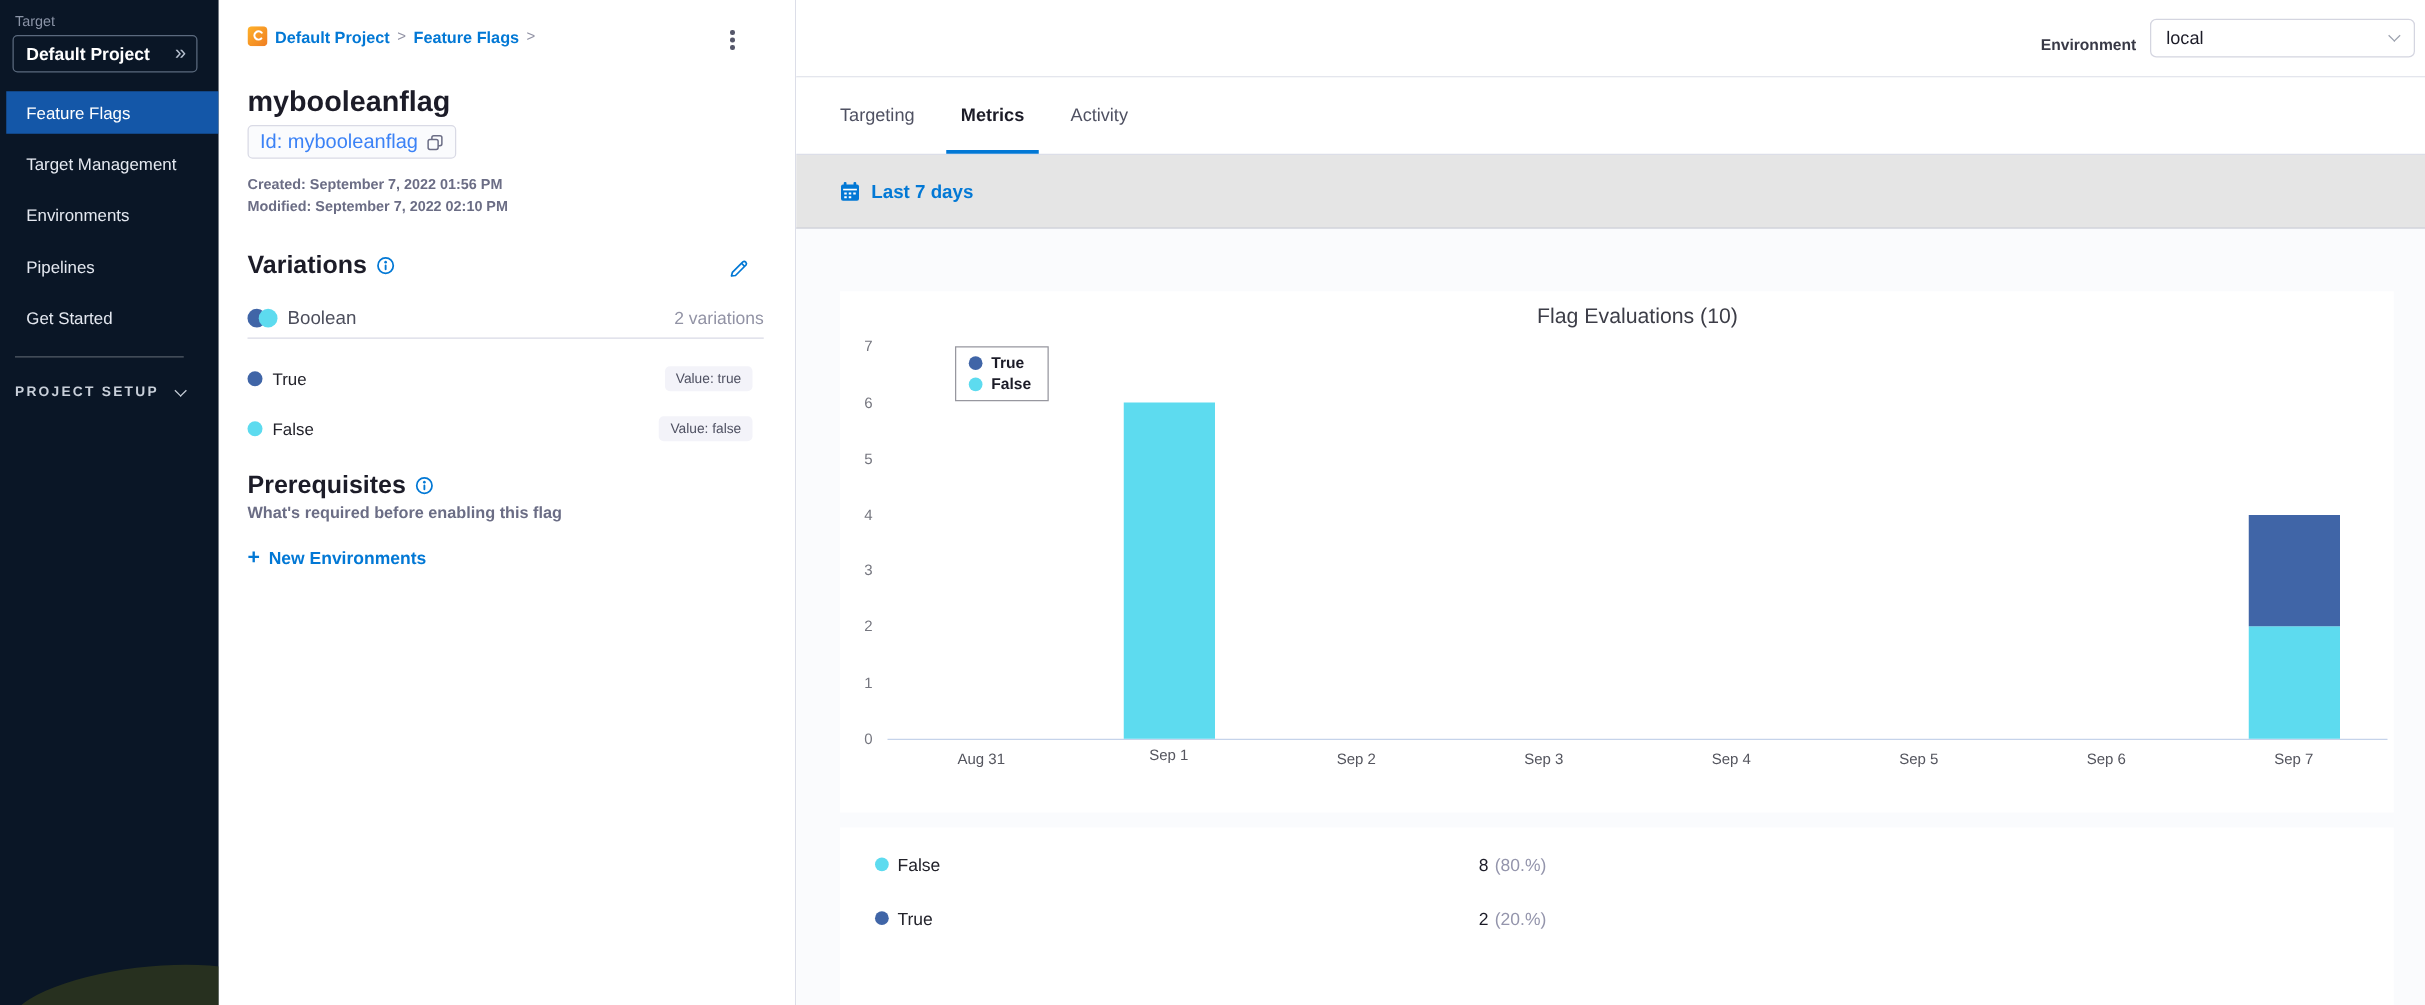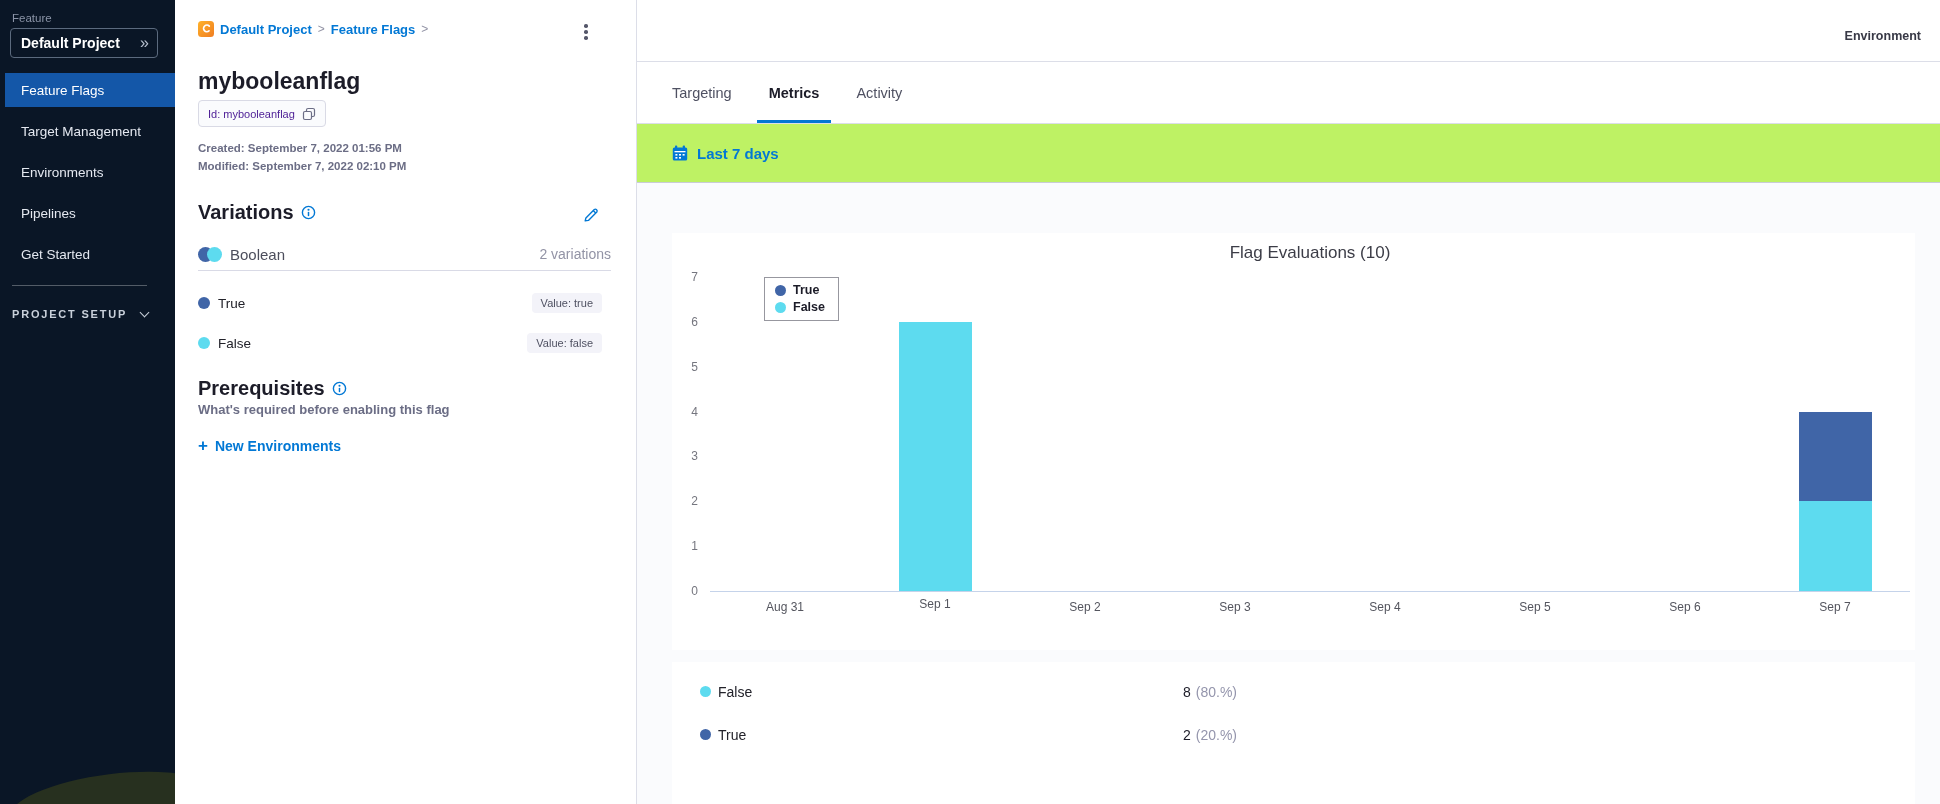--- a/index.html
+++ b/index.html
@@ -32,21 +32,21 @@
     border-right:1px solid #dcdee8; }
   .crumbs { position:absolute; left:23px; top:21px; display:flex; align-items:center; gap:6px; font-size:13px; }
   .crumb-link { color:#0278d5; font-weight:600; cursor:pointer; }
   .crumb-sep { color:#9293a5; font-size:12px; }
   .kebab { position:absolute; left:400px; top:19px; width:22px; height:26px; display:flex; flex-direction:column;
     align-items:center; justify-content:center; gap:2.5px; cursor:pointer; }
   .kebab i { width:3.5px; height:3.5px; border-radius:50%; background:#55576a; }
   .flag-title { position:absolute; left:23px; top:68px; font-size:23px; font-weight:700; color:#1c1c28; }
   .id-chip { position:absolute; left:23px; top:100px; height:27px; display:inline-flex; align-items:center;
     gap:7px; padding:0 9px; background:#fafbfd; border:1px solid #d9dae5; border-radius:4px; }
-  .id-chip .txt { font-size:11px; color:#4c1d95; }
+  .id-chip .txt { font-size:16px; color:#3b82f6; }
   .meta { position:absolute; left:23px; font-size:11.5px; font-weight:600; color:#6b6d85; }
   .sec-head { position:absolute; left:23px; display:flex; align-items:center; gap:7px; }
   .sec-head .h { font-size:20px; font-weight:700; color:#1c1c28; }
   .pencil-btn { position:absolute; left:404px; top:203px; width:24px; height:24px; cursor:pointer;
     display:flex; align-items:center; justify-content:center; }
   .bool-row { position:absolute; left:23px; top:244px; width:413px; height:20px; display:flex; align-items:center; }
   .bool-icon { position:relative; width:26px; height:15px; }
   .bool-icon i { position:absolute; width:15px; height:15px; border-radius:50%; }
   .bool-icon .a { left:0; background:#4065a7; }
   .bool-icon .b { left:9px; background:#5ddbef; }
@@ -73,21 +73,21 @@
   .env-select { width:212px; height:31px; border:1px solid #d4d5e0; border-radius:5px; background:#fff;
     display:flex; align-items:center; padding:0 12px; cursor:pointer; }
   .env-select .v { font-size:14.5px; color:#1c1c28; flex:1; }
   .chev-g { display:inline-block; width:7px; height:7px; border-right:1.6px solid #9ba0ad;
     border-bottom:1.6px solid #9ba0ad; transform:rotate(45deg); margin-top:-4px; }
   .tabs { position:absolute; left:0; top:62px; width:1303px; height:62px; border-bottom:1px solid #dcdee8;
     display:flex; align-items:stretch; padding-left:35px; gap:37px; background:#fff; }
   .tab { position:relative; display:flex; align-items:center; font-size:14.5px; color:#4f5162; cursor:pointer; }
   .tab.active { color:#1c1c28; font-weight:700; }
   .tab.active::after { content:''; position:absolute; left:-12px; right:-12px; bottom:0; height:3px; background:#0278d5; }
-  .dateband { position:absolute; left:0; top:124px; width:1303px; height:59px; background:#bef264;
+  .dateband { position:absolute; left:0; top:124px; width:1303px; height:59px; background:#e5e5e5;
     border-bottom:1px solid #c9ccd6; display:flex; align-items:center; padding-left:35px; gap:9px; cursor:pointer; }
   .dateband .d { font-size:15px; font-weight:600; color:#0278d5; }
   .content { position:absolute; left:0; top:183px; width:1303px; height:621px; background:#fafbfd; overflow:hidden; }
 
   
   .chart-card { position:absolute; left:35px; top:50px; width:1243px; height:417px; background:#fff; }
   .chart-title { position:absolute; left:38px; top:10px; width:1200px; text-align:center;
     font-size:17px; color:#3c3d47; }
   .baseline { position:absolute; left:38px; top:358px; width:1200px; height:1px; background:#c5d3ea; }
   .y-tick { position:absolute; left:-14px; width:40px; text-align:right; font-size:12px; color:#75767f; }
@@ -111,21 +111,21 @@
   .t-row .nm { font-size:14px; color:#22222a; }
   .t-row .val { font-size:14px; color:#1c1c28; }
   .t-row .pct { font-size:14px; color:#9495ac; margin-left:5px; }
 </style>
 </head>
 <body>
 
 <div class="page">
 
   <div class="sidebar">
-    <div class="proj-label">Feature</div>
+    <div class="proj-label">Target</div>
     <div class="proj-select">
       <span class="name">Default Project</span>
       <span class="dbl">»</span>
     </div>
     <div class="nav">
       <div class="nav-item active">Feature Flags</div>
       <div class="nav-item">Target Management</div>
       <div class="nav-item">Environments</div>
       <div class="nav-item">Pipelines</div>
       <div class="nav-item">Get Started</div>
@@ -219,20 +219,24 @@
     <div class="prereq-sub">What's required before enabling this flag</div>
     <div class="new-prereq">
       <span class="plus">+</span>
       <span>New Environments</span>
     </div>
   </div>
 
   <div class="main">
     <div class="topbar">
       <span class="env-label">Environment</span>
+      <div class="env-select">
+        <span class="v">local</span>
+        <span class="chev-g"></span>
+      </div>
     </div>
 
     <div class="tabs">
       <div class="tab">Targeting</div>
       <div class="tab active">Metrics</div>
       <div class="tab">Activity</div>
     </div>
 
     <div class="dateband">
       <svg width="16" height="16" viewBox="0 0 16 16">

